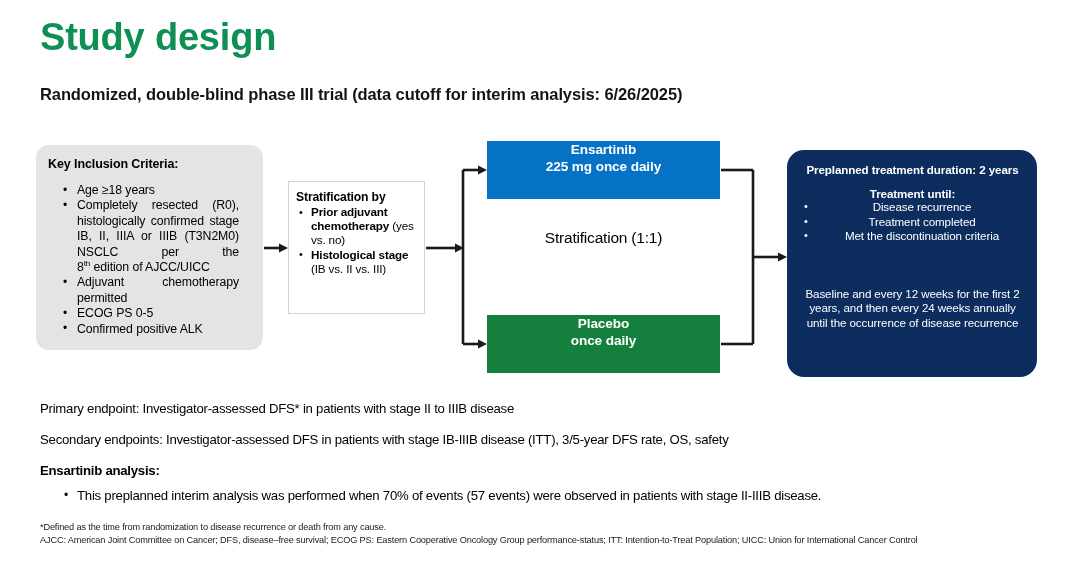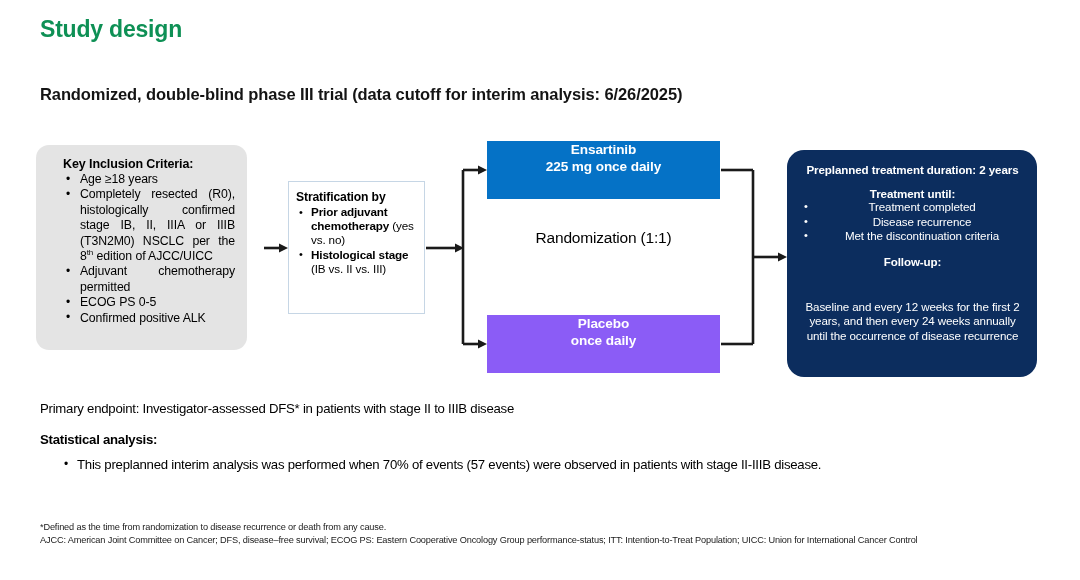--- a/index.html
+++ b/index.html
@@ -16,21 +16,21 @@
     overflow: hidden;
   }
 
   .slide { position: absolute; inset: 0; }
 
   
   #page-title {
     position: absolute;
     left: 40px;
     top: 16px;
-    font-size: 23px;
+    font-size: 38px;
     font-weight: bold;
     color: #0e9055;
     letter-spacing: -0.2px;
   }
   #subtitle {
     position: absolute;
     left: 40px;
     top: 85px;
     font-size: 16.5px;
     font-weight: bold;
@@ -38,35 +38,35 @@
     letter-spacing: -0.1px;
   }
 
   
   #diagram { position: absolute; left: 0; top: 130px; width: 1080px; height: 265px; }
 
   .inclusion-box {
     position: absolute;
     left: 36px;
     top: 15px;
-    width: 211px;
+    width: 227px;
     height: 205px;
     background: #e4e4e4;
     border-radius: 13px;
     box-sizing: border-box;
-    padding: 12px 12px 8px 27px;
+    padding: 12px 12px 8px 12px;
   }
   .inclusion-title {
     font-size: 12.5px;
     font-weight: bold;
     margin-bottom: 1px;
     letter-spacing: -0.1px;
   }
   ul.crit {
-    margin: 0;
+    margin: 12px;
     padding: 0;
     list-style: none;
   }
   ul.crit > li {
     position: relative;
     padding-left: 17px;
     font-size: 12.3px;
     line-height: 15.4px;
     text-align: justify;
     text-justify: inter-word;
@@ -132,21 +132,21 @@
     align-items: flex-start;
     justify-content: center;
     letter-spacing: -0.1px;
   }
   #arm-ensartinib {
     left: 487px; top: 11px; width: 233px; height: 58px;
     background: #0572c6;
   }
   #arm-placebo {
     left: 487px; top: 185px; width: 233px; height: 58px;
-    background: #8b5cf6;
+    background: #15803d;
   }
 
   #randomization-label {
     position: absolute;
     left: 487px;
     top: 98px;
     width: 233px;
     text-align: center;
     font-size: 15.5px;
     line-height: 20px;
@@ -305,49 +305,49 @@
     </div>
 
     <div class="arm-box" id="arm-ensartinib">
       <div>
         <div>Ensartinib</div>
         <div>225 mg once daily</div>
       </div>
     </div>
 
     <div id="randomization-label">
-      <div>Randomization (1:1)</div>
+      <div>Stratification (1:1)</div>
     </div>
 
     <div class="arm-box" id="arm-placebo">
       <div>
         <div>Placebo</div>
         <div>once daily</div>
       </div>
     </div>
 
     <div class="duration-box">
       <div class="dur-head">Preplanned treatment duration: 2 years</div>
       <div class="dur-gap"></div>
       <div class="dur-head">Treatment  until:</div>
       <ul class="dur">
+        <li>Disease recurrence</li>
         <li>Treatment completed</li>
-        <li>Disease recurrence</li>
         <li>Met the discontinuation criteria</li>
       </ul>
       <div class="dur-gap"></div>
-      <div class="dur-head">Follow-up:</div>
       <div class="dur-body">Baseline and every 12 weeks for the first 2 years, and then every 24 weeks annually until the occurrence of disease recurrence</div>
     </div>
 
   </div>
 
   <div id="endpoints">
     <div class="endpoint-line"><b>Primary endpoint:</b><span> Investigator-assessed DFS* in patients with stage II to IIIB disease</span></div>
-    <div class="stat-head">Statistical analysis:</div>
+    <div class="endpoint-line"><b>Secondary endpoints:</b><span> Investigator-assessed DFS in patients with stage IB-IIIB disease (ITT), 3/5-year DFS rate, OS, safety</span></div>
+    <div class="stat-head">Ensartinib analysis:</div>
     <ul class="stat">
       <li>This preplanned interim analysis was performed when 70% of events (57 events) were observed in patients with stage II-IIIB disease.</li>
     </ul>
   </div>
 
   <div id="footnotes">
     <div>*Defined as the time from randomization to disease recurrence or death from any cause.</div>
     <div>AJCC: American Joint Committee on Cancer; DFS, disease–free survival; ECOG PS: Eastern Cooperative Oncology Group performance-status; ITT: Intention-to-Treat Population; UICC: Union for International Cancer Control</div>
   </div>
 

